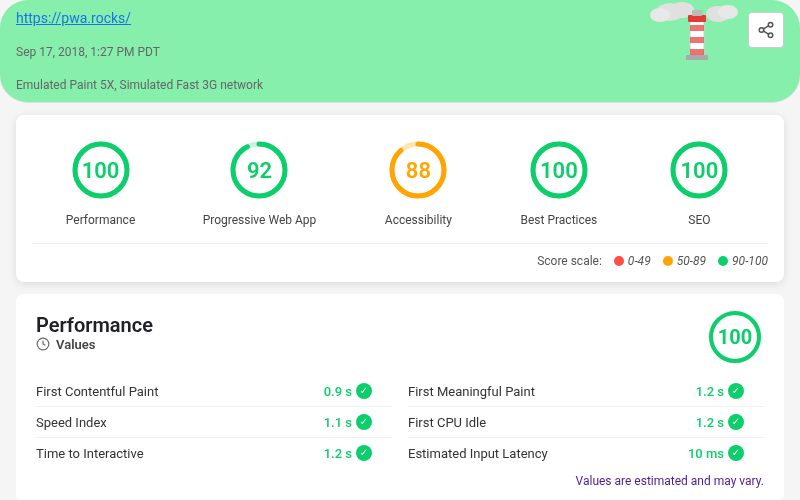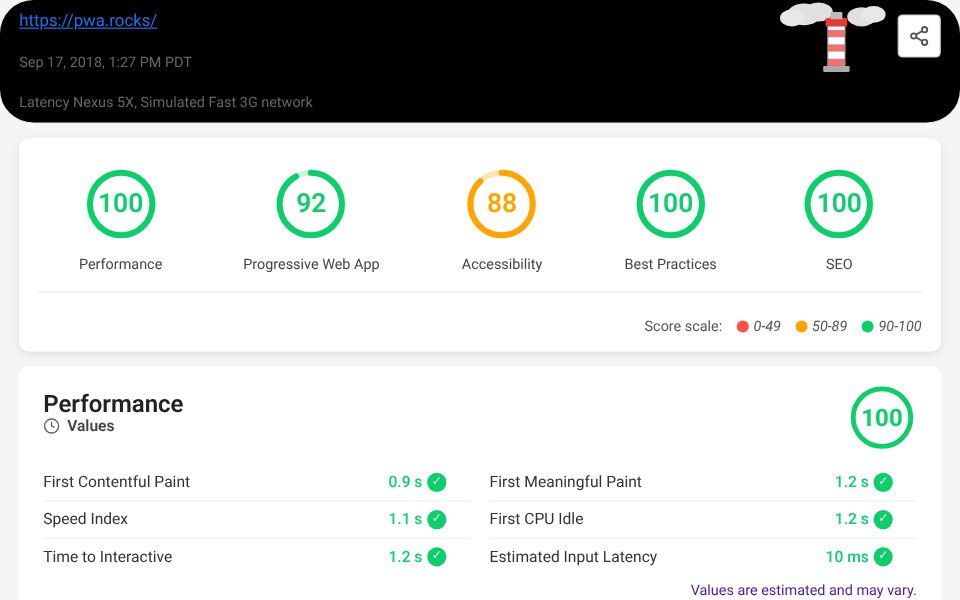--- a/index.html
+++ b/index.html
@@ -8,21 +8,21 @@
       background: #f5f5f5;
       color: #333;
       font-size: 14px;
       width: 800px;
       height: 500px;
       overflow: hidden;
     }
 
     
     .header {
-      background: #000000;
+      background: #86efac;
       padding: 10px 27px 10px 16px;
       border-bottom: 1px solid #e0e0e0;
       position: relative;
       min-height: 70px;
       border-radius: 28px;
     }
     .header-url {
       color: #1a73e8;
       text-decoration: underline;
       font-size: 14px;
@@ -98,21 +98,21 @@
     }
 
     .score-scale {
       display: flex;
       justify-content: flex-end;
       align-items: center;
       gap: 12px;
       font-size: 12px;
       color: #555;
       border-top: 1px solid #eee;
-      padding-top: 21px;
+      padding-top: 10px;
     }
     .scale-item {
       display: flex;
       align-items: center;
       gap: 4px;
       font-style: italic;
     }
     .scale-dot {
       width: 10px;
       height: 10px;
@@ -237,21 +237,21 @@
       padding: 4px;
       line-height: 1.3;
     }
   </style>
 </head>
 <body>
 
 <div class="header">
   <a class="header-url">https://pwa.rocks/</a>
   <div class="header-meta">Sep 17, 2018, 1:27 PM PDT</div>
-  <div class="header-meta">Latency Nexus 5X, Simulated Fast 3G network</div>
+  <div class="header-meta">Emulated Paint 5X, Simulated Fast 3G network</div>
   <button class="share-btn">
     <svg width="18" height="18" viewBox="0 0 24 24" fill="none" stroke="#555" stroke-width="2" stroke-linecap="round" stroke-linejoin="round">
       <circle cx="18" cy="5" r="3"></circle>
       <circle cx="6" cy="12" r="3"></circle>
       <circle cx="18" cy="19" r="3"></circle>
       <line x1="8.59" y1="13.51" x2="15.42" y2="17.49"></line>
       <line x1="15.41" y1="6.51" x2="8.59" y2="10.49"></line>
     </svg>
   </button>
 

